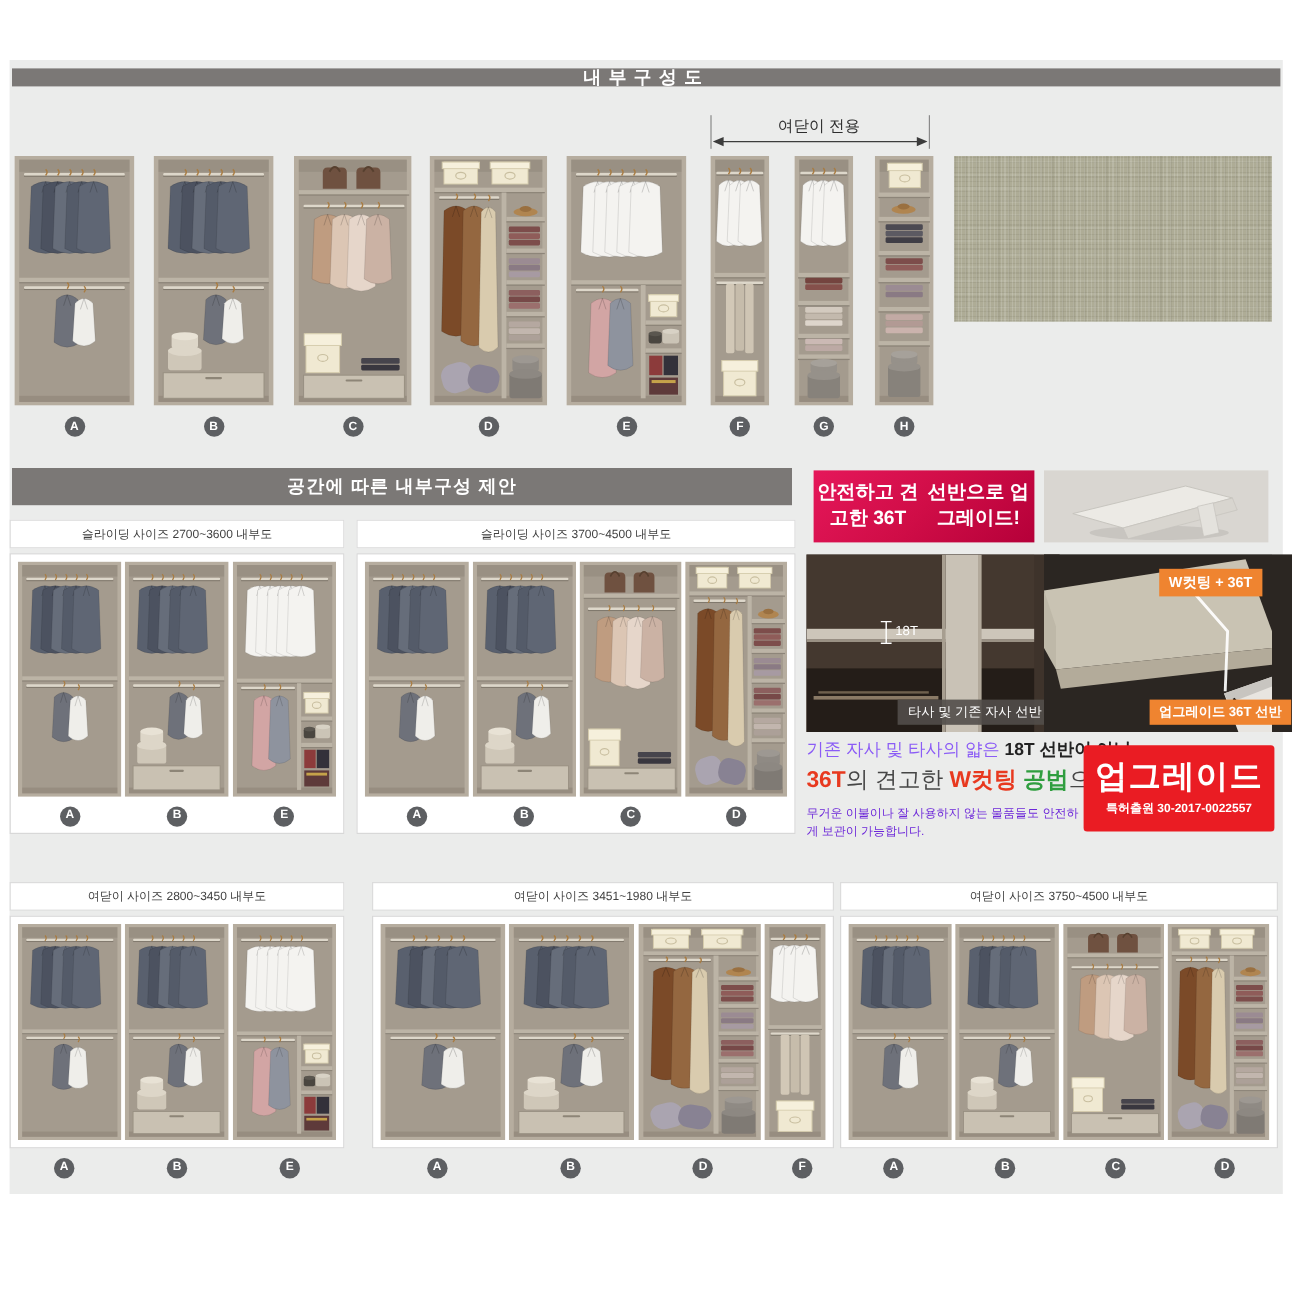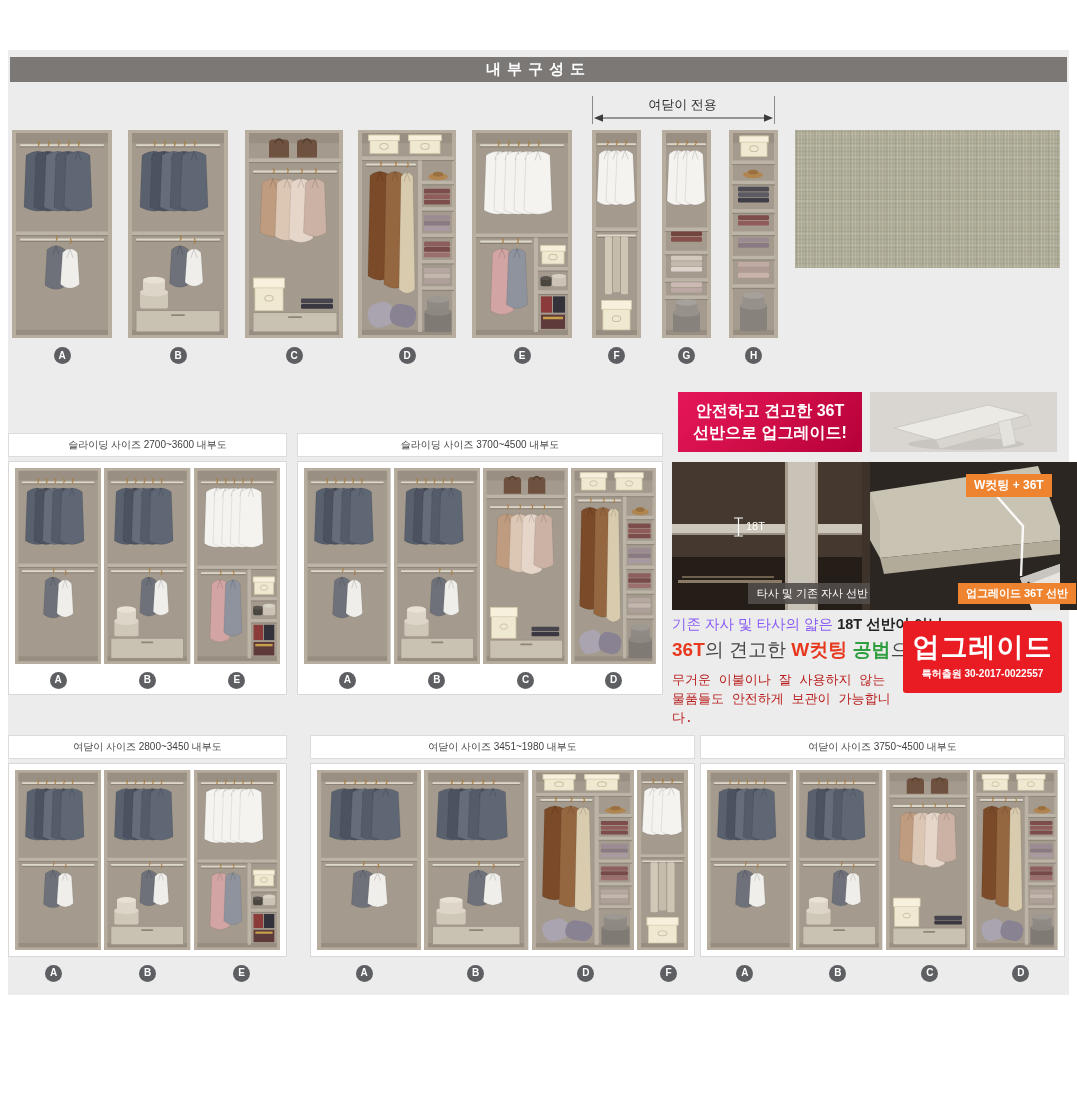--- a/index.html
+++ b/index.html
@@ -2,21 +2,21 @@
 <html><head>
 <meta charset="utf-8">
 <style>
   html,body{margin:0;padding:0;background:#fff;}
   .page{position:relative;width:1077px;height:1093px;background:#fff;overflow:hidden;
         font-family:"Liberation Sans",sans-serif;}
   .panel{position:absolute;left:8px;top:50px;width:1061px;height:945px;background:#ebeceb;}
 
   .hbar{position:absolute;background:#7b7876;color:#fff;display:flex;align-items:center;justify-content:center;
         font-size:15px;font-weight:bold;}
-  .hbar.h1{left:10px;top:57px;width:1057px;height:25px;letter-spacing:6px;}
+  .hbar.h1{left:10px;top:57px;width:1057px;height:15px;letter-spacing:6px;}
   .hbar.h2{left:10px;top:390px;width:650px;height:31px;letter-spacing:1px;}
 
   .annot-label{position:absolute;left:592px;top:96px;width:181px;text-align:center;
         font-size:13px;color:#2e2e2e;}
   .annot-tick{position:absolute;top:96px;width:1px;height:28px;background:#8a8a8a;}
   .annot-arrow{position:absolute;left:594px;top:112px;width:179px;height:12px;}
 
   .unit{position:absolute;top:130px;}
   .unit svg{display:block;}
   .circ{width:17px;height:17px;border-radius:50%;background:#5d5f62;color:#fff;font-size:10px;
@@ -52,40 +52,40 @@
   .prop.botrow .plabels{position:absolute;left:0;top:228px;height:20px;}
   .prop.p1{left:8px;top:433px;width:279px;}
   .prop.p2{left:297px;top:433px;width:366px;}
   .prop.p3{left:8px;top:735px;width:279px;}
   .prop.p4{left:310px;top:735px;width:385px;}
   .prop.p5{left:700px;top:735px;width:365px;}
 
   .banner{position:absolute;left:678px;top:392px;width:184px;height:60px;
         background:linear-gradient(135deg,#e5175a 0%,#d00d47 50%,#b50039 100%);
         color:#fff;font-weight:bold;font-size:16px;line-height:1.4;
-        display:flex;flex-direction:column;align-items:center;justify-content:center;text-align:center;}
+        display:flex;align-items:center;justify-content:center;text-align:center;}
   .bracket-photo{position:absolute;left:870px;top:392px;width:187px;height:60px;background:#d9d6d1;overflow:hidden;}
   .photo{position:absolute;width:211px;height:148px;overflow:hidden;}
   .photo.old{left:672px;top:462px;background:#3e332b;}
   .photo.new{left:870px;top:462px;background:#2b2622;}
   .photo svg{position:absolute;left:0;top:0;}
   .measure18{position:absolute;left:74px;top:58px;color:#fff;font-size:11px;}
   .cap-old{position:absolute;right:6px;bottom:6px;background:rgba(82,78,74,.9);color:#fff;
         font-size:11px;padding:3px 9px;}
   .badge-new{position:absolute;left:96px;top:12px;background:#ef8430;color:#fff;font-weight:bold;
         font-size:12px;padding:3px 8px;}
   .cap-new{position:absolute;right:5px;bottom:6px;background:#ef8430;color:#fff;font-weight:bold;
         font-size:11px;padding:3px 8px;}
 
   .desc{position:absolute;left:672px;top:615px;width:232px;}
   .desc .l1{font-size:14.5px;margin-bottom:3px;white-space:nowrap;}
   .desc .l2{font-size:19px;margin-bottom:9px;white-space:nowrap;}
   .seg-n{color:#8b5cf6;} .seg-b{color:#222;font-weight:bold;}
   .seg-n2{color:#464646;} .seg-red{color:#e8391f;font-weight:bold;} .seg-green{color:#2f9e3f;font-weight:bold;}
-  .desc .note{font-size:13px;color:#b91c1c;line-height:1.45;font-family:Liberation Mono, monospace;}
+  .desc .note{font-size:10px;color:#6d28d9;line-height:1.45;}
 
   .patent{position:absolute;left:903px;top:621px;width:159px;height:72px;background:#ea1c23;border-radius:3px;
         color:#fff;display:flex;flex-direction:column;align-items:center;justify-content:center;}
   .patent .big{font-size:27px;font-weight:bold;letter-spacing:1px;line-height:1;}
   .patent .small{font-size:10px;font-weight:bold;margin-top:6px;}
 </style>
 </head>
 <body>
 
 <div class="page">
@@ -436,20 +436,23 @@
           <ellipse cx="24.5" cy="163" rx="11" ry="3.3" fill="#a6a19a"></ellipse>
           <rect x="11" y="172" width="27" height="26" rx="2" fill="#87827b"></rect>
           <ellipse cx="24.5" cy="173" rx="13.5" ry="4.05" fill="#96918a"></ellipse>
         </svg>
       </div>
       <span class="circ toplabel" style="left: 745px;">H</span>
     </div>
 
   <div class="swatch"></div>
 
+  <div class="hbar h2">
+    <span>공간에 따른 내부구성 제안</span>
+  </div>
 
   <div class="prop toprow p1">
     <div class="ptitle">슬라이딩 사이즈 2700~3600 내부도</div>
     <div class="pbody">
       <div class="pcomp">
           <div class="pu" style="flex:100 1 0">
             <svg viewBox="0 0 100 205" preserveAspectRatio="none" style="width:100%;height:100%;display:block" xmlns="http://www.w3.org/2000/svg">
               <rect width="100" height="205" fill="#b6ad9f"></rect>
               <rect x="4" y="3" width="92" height="199" fill="#a49b8e"></rect>
               <rect x="4" y="3" width="92" height="10" fill="rgba(55,45,35,.10)"></rect>

